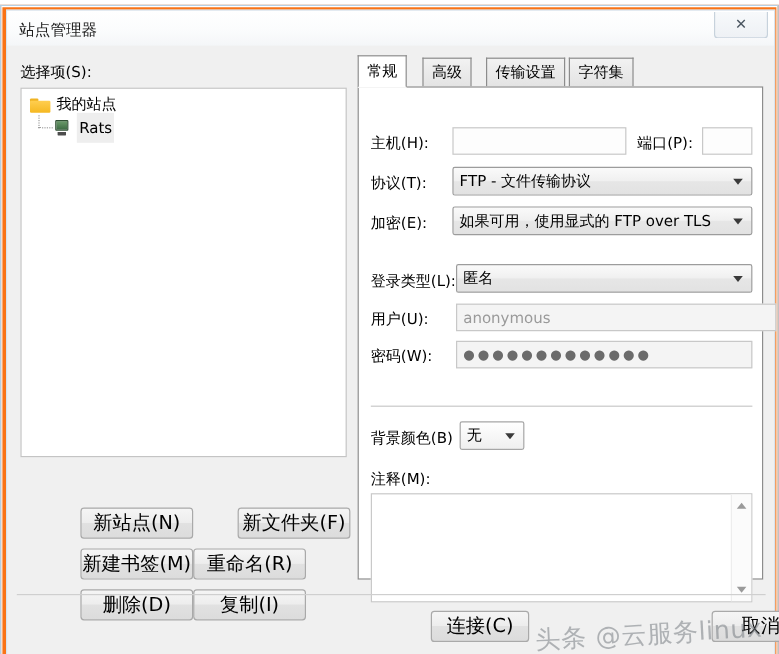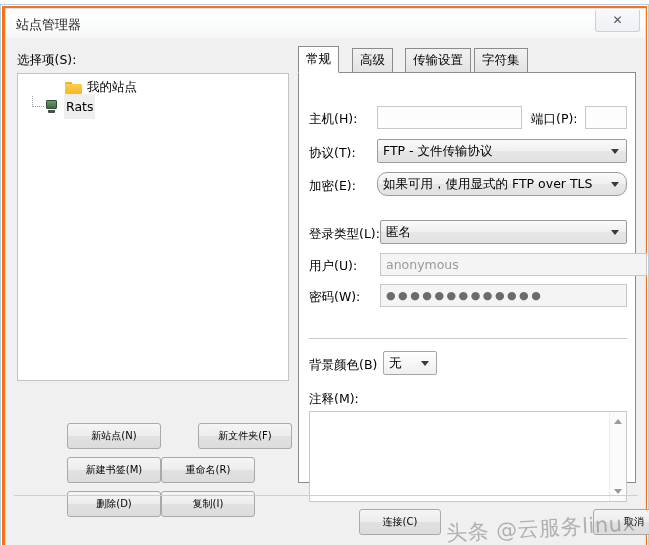--- a/index.html
+++ b/index.html
@@ -102,21 +102,21 @@
     background: #ffffff;
     border: 1px solid #c4c4c4;
     box-sizing: border-box;
     overflow: hidden;
   }
   .tree-node {
     position: absolute;
     white-space: nowrap;
     font-size: 12.5px;
   }
-  .node-root { left: 7px; top: 5px; margin-left: 40px; }
+  .node-root { left: 7px; top: 5px; }
   .node-child { left: 27px; top: 25px; }
   .folder-icon {
     display: inline-block;
     vertical-align: -3px;
     width: 17px;
     height: 13px;
     position: relative;
     margin-right: 5px;
   }
   .folder-icon::before {
@@ -177,21 +177,21 @@
   }
 
   
   .btn {
     position: absolute;
     box-sizing: border-box;
     border: 1px solid #a9a9a9;
     border-radius: 3px;
     background: linear-gradient(to bottom, #f5f5f5 0%, #ededed 48%, #e1e1e1 50%, #dcdcdc 100%);
     font-family: "DejaVu Sans", "Liberation Sans", sans-serif;
-    font-size: 10px;
+    font-size: 16px;
     color: #000;
     text-align: center;
     white-space: nowrap;
     line-height: 1;
     display: flex;
     align-items: center;
     justify-content: center;
   }
   .left-btn { width: 94px; height: 26px; }
   #btn-new-site   { left: 54px;  top: 381px; }
@@ -410,21 +410,21 @@
         <div class="field-label" style="left:232px; top:38px;">端口(P):</div>
         <div class="text-input" style="left:286px; top:33px; width:42px; height:23px;"></div>
 
         <div class="field-label" style="left:10px; top:72px;">协议(T):</div>
         <div class="combo" style="left:78px; top:66px; width:250px; height:24px;">
           <span>FTP - 文件传输协议</span>
           <span class="arrow"></span>
         </div>
 
         <div class="field-label" style="left:10px; top:105px;">加密(E):</div>
-        <div class="combo" style="left:78px; top:99px; width:250px; height:24px;border-radius:10px;">
+        <div class="combo" style="left:78px; top:99px; width:250px; height:24px;">
           <span>如果可用，使用显式的 FTP over TLS</span>
           <span class="arrow"></span>
         </div>
 
         <div class="field-label" style="left:10px; top:153px;">登录类型(L):</div>
         <div class="combo" style="left:81px; top:147px; width:247px; height:24px;">
           <span>匿名</span>
           <span class="arrow"></span>
         </div>
 

